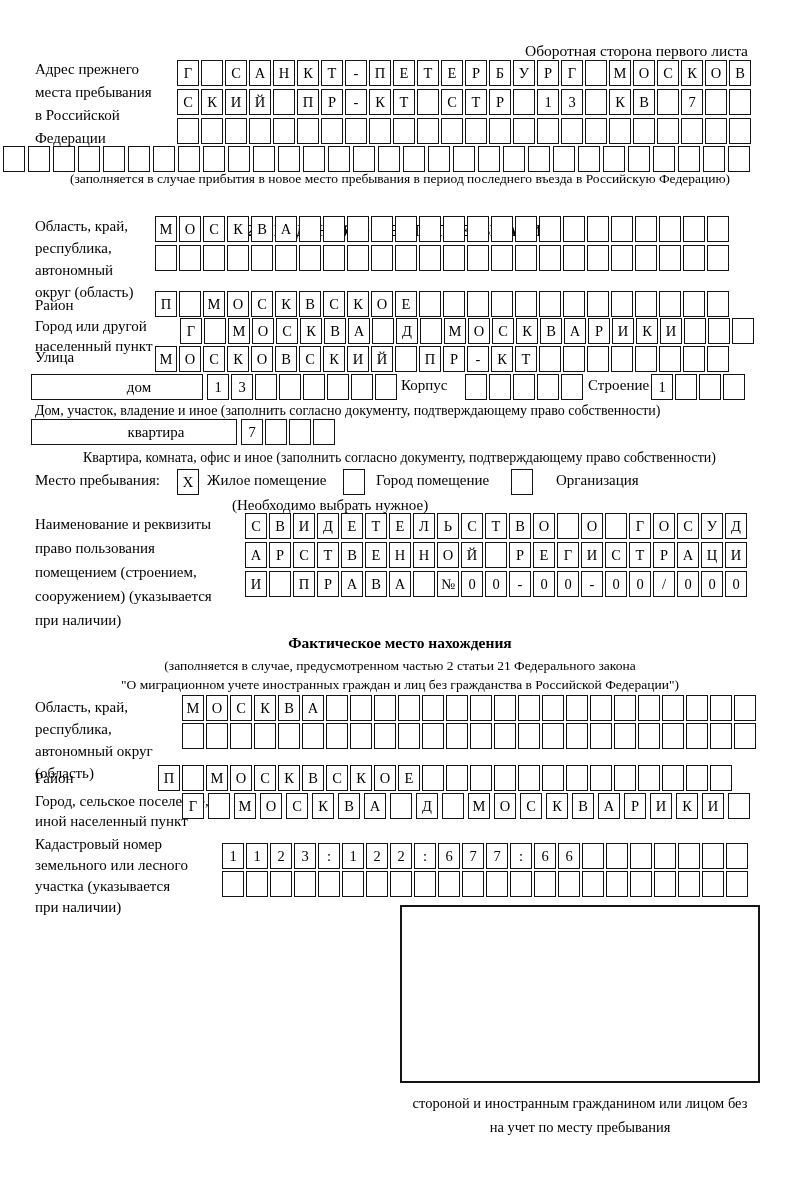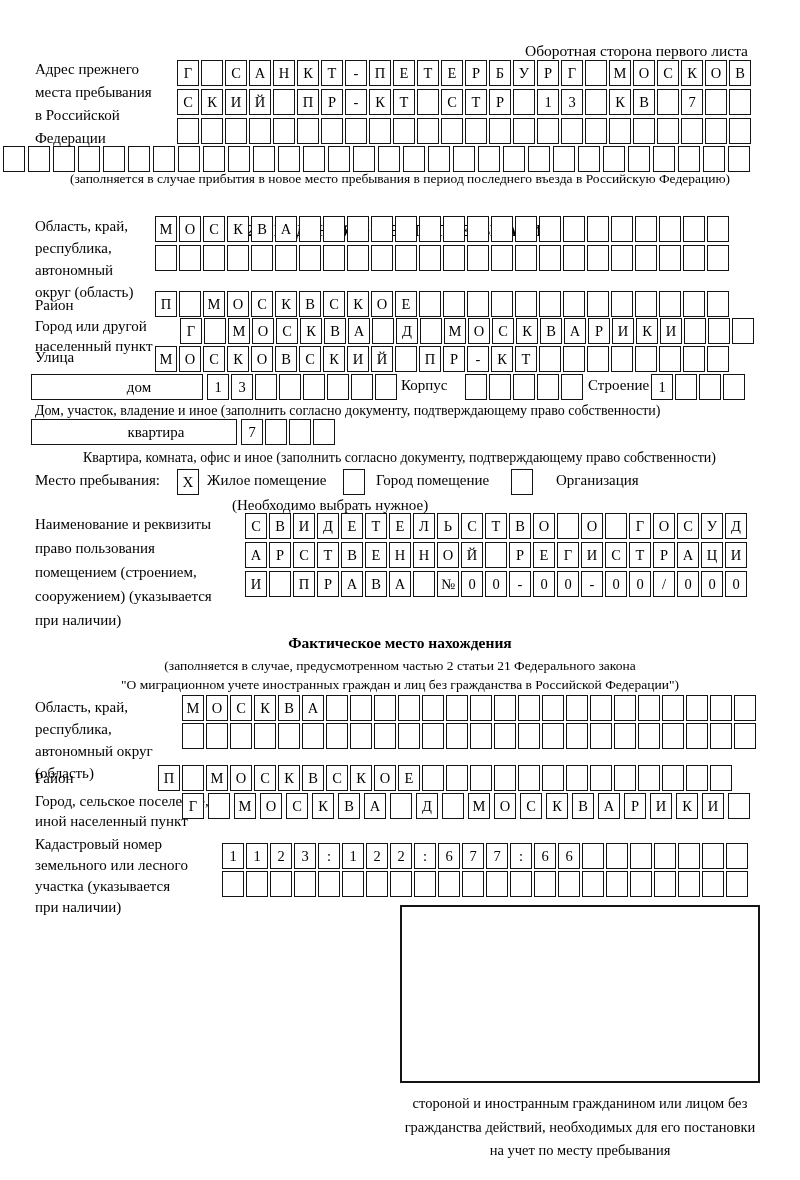--- a/index.html
+++ b/index.html
@@ -601,17 +601,16 @@
       <span class="cell"></span>
       <span class="cell"></span>
       <span class="cell"></span>
       <span class="cell"></span>
       <span class="cell"></span>
     </div>
 
   <div class="stampbox" style="left:400px; top:905px; width:360px; height:178px;"></div>
   <div class="lines" style="left:380px; top:1092px; width:400px; text-align:center; line-height:23.5px; font-size:14.5px;">
       <div class="line">стороной и иностранным гражданином или лицом без</div>
-      <div class="line">гражданства действий, необходимых для его постановки</div>
       <div class="line">на учет по месту пребывания</div>
     </div>
 
 </div>
 
 </body></html>

